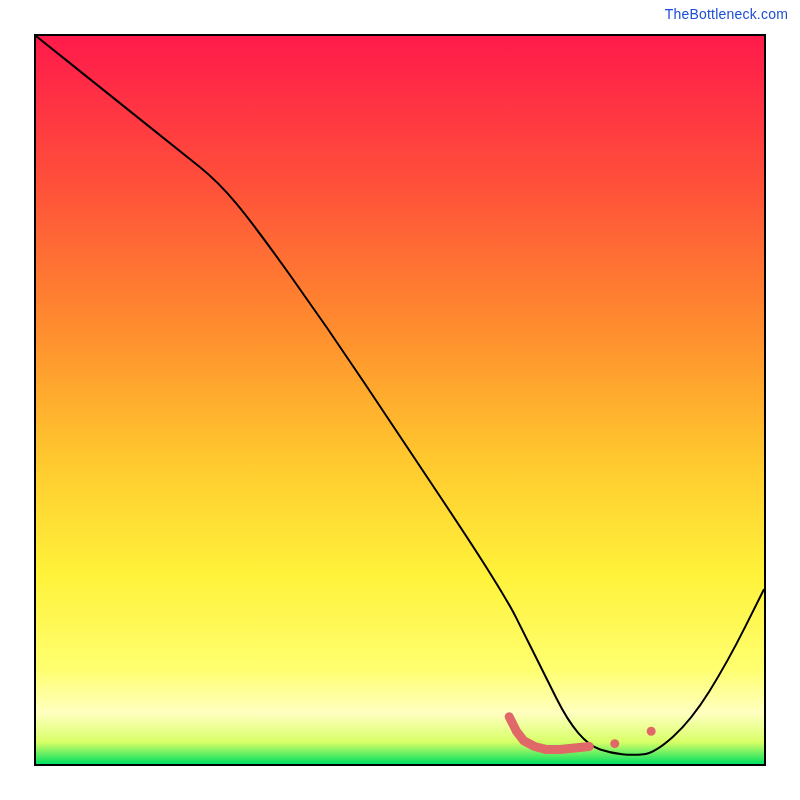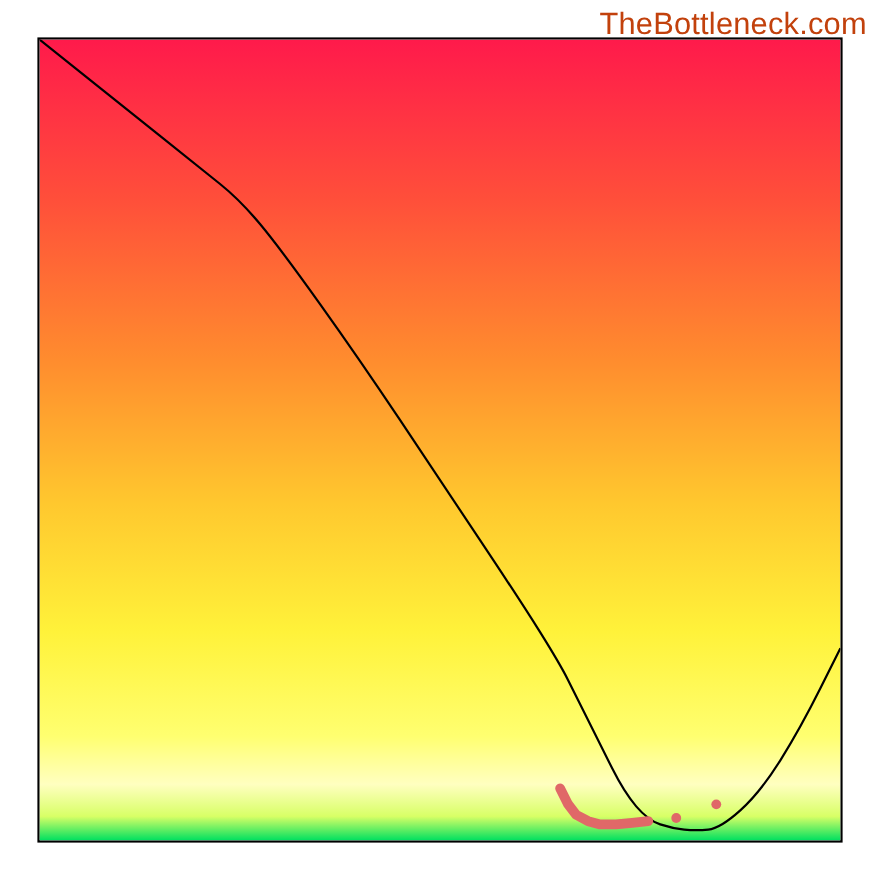--- a/index.html
+++ b/index.html
@@ -7,22 +7,22 @@
   .chart-wrapper {
     position: relative;
     width: 800px;
     height: 800px;
   }
   .watermark {
     position: absolute;
     top: 6px;
     right: 12px;
     font-family: Arial, Helvetica, sans-serif;
-    font-size: 28px;
-    color: #c2410c;
+    font-size: 14px;
+    color: #1d4ed8;
     font-weight: 500;
     letter-spacing: 0.2px;
     user-select: none;
   }
   .plot-box {
     position: absolute;
     left: 34px;
     top: 34px;
     width: 732px;
     height: 732px;

